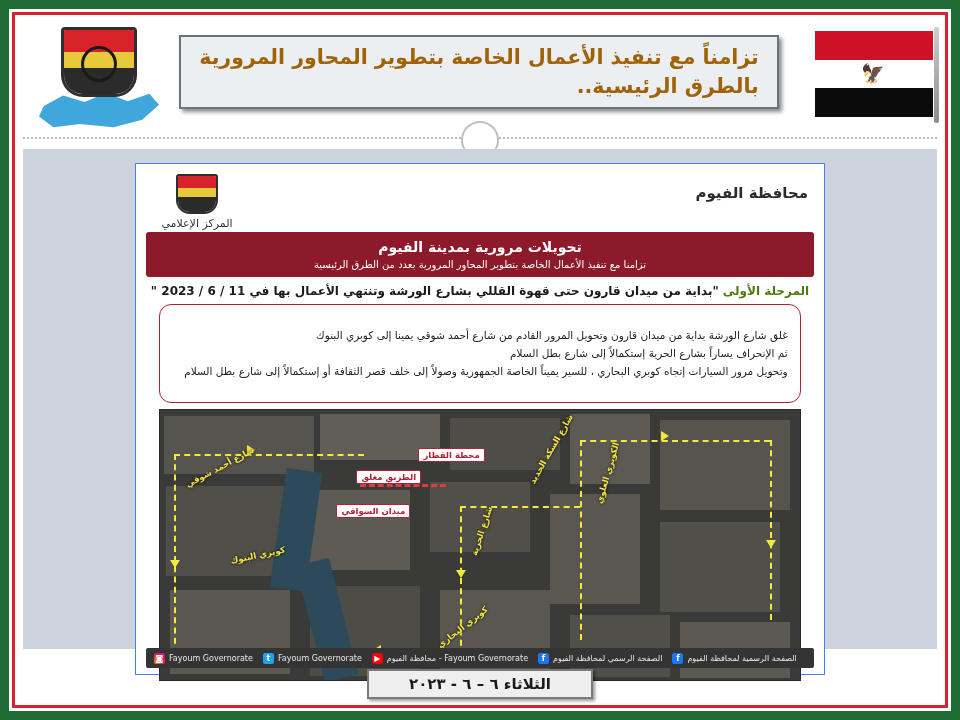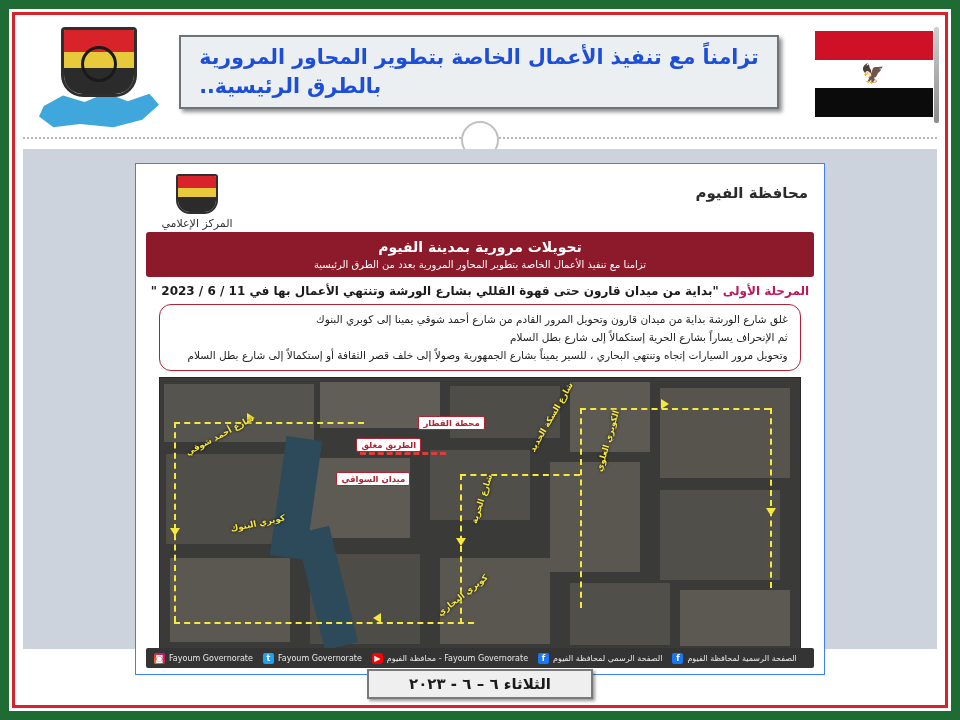--- a/index.html
+++ b/index.html
@@ -84,25 +84,25 @@
     background: #eceff2;
     border: 2px solid #6f7378;
     box-shadow: 3px 3px 4px rgba(0,0,0,.45);
     display: flex;
     align-items: center;
     justify-content: center;
     padding: 6px 10px;
     box-sizing: border-box;
   }
   .title-plate .title-text {
-    color: #1d4ed8;
+    color: #a16207;
     font-size: 20.5px;
     font-weight: bold;
     line-height: 1.42;
-    text-align: left;
+    text-align: right;
     font-family: "DejaVu Sans", "Liberation Sans", sans-serif;
   }
   
   .gov-logo {
     position: absolute;
     top: 6px;
     left: 18px;
     width: 120px;
     height: 100px;
   }
@@ -255,27 +255,27 @@
     font-family: "DejaVu Sans", "Liberation Sans", sans-serif;
   }
   .phase-line {
     margin-top: 7px;
     text-align: center;
     font-size: 12px;
     font-weight: bold;
     color: #1b1b1b;
     font-family: "DejaVu Sans", "Liberation Sans", sans-serif;
   }
-  .phase-line .red { color: #be185d; }
+  .phase-line .red { color: #4d7c0f; }
   .notes {
     margin: 6px auto 0 auto;
     width: 96%;
     border: 1.5px solid #b32134;
     border-radius: 12px;
-    padding: 7px 12px;
+    padding: 23px 12px;
     box-sizing: border-box;
     background: #ffffff;
   }
   .notes p {
     margin: 0 0 4px 0;
     font-size: 10.5px;
     line-height: 1.35;
     color: #1d1d1d;
     text-align: right;
     font-family: "DejaVu Sans", "Liberation Sans", sans-serif;
@@ -465,21 +465,21 @@
       </div>
 
       <div class="phase-line">
         <span class="red">المرحلة الأولى</span>
         <span>"بداية من ميدان قارون حتى قهوة القللي بشارع الورشة وتنتهي الأعمال بها في 11 / 6 / 2023 "</span>
       </div>
 
       <div class="notes">
         <p>غلق شارع الورشة بداية من ميدان قارون وتحويل المرور القادم من شارع  أحمد شوقي يمينا إلى كوبري البنوك</p>
         <p>ثم الإنحراف يساراً بشارع الحرية إستكمالاً إلى شارع بطل السلام</p>
-        <p>وتحويل مرور السيارات إتجاه وتنتهي البحاري ، للسير يميناً بشارع الجمهورية وصولاً إلى خلف قصر الثقافة أو إستكمالاً إلى شارع بطل السلام</p>
+        <p>وتحويل مرور السيارات إتجاه كوبري البحاري ، للسير يميناً الخاصة الجمهورية وصولاً إلى خلف قصر الثقافة أو إستكمالاً إلى شارع بطل السلام</p>
       </div>
 
       <div class="map">
 
         <div class="blockA" style="left:4px; top:6px; width:150px; height:58px;"></div>
         <div class="blockA" style="left:160px; top:4px; width:120px; height:46px; background:#615e57;"></div>
         <div class="blockA" style="left:290px; top:8px; width:110px; height:52px; background:#4f4d48;"></div>
         <div class="blockA" style="left:410px; top:4px; width:80px; height:70px; background:#5d5a53;"></div>
         <div class="blockA" style="left:500px; top:10px; width:130px; height:90px; background:#57544e;"></div>
         <div class="blockB" style="left:6px; top:76px; width:120px; height:90px; background:#504e49;"></div>

